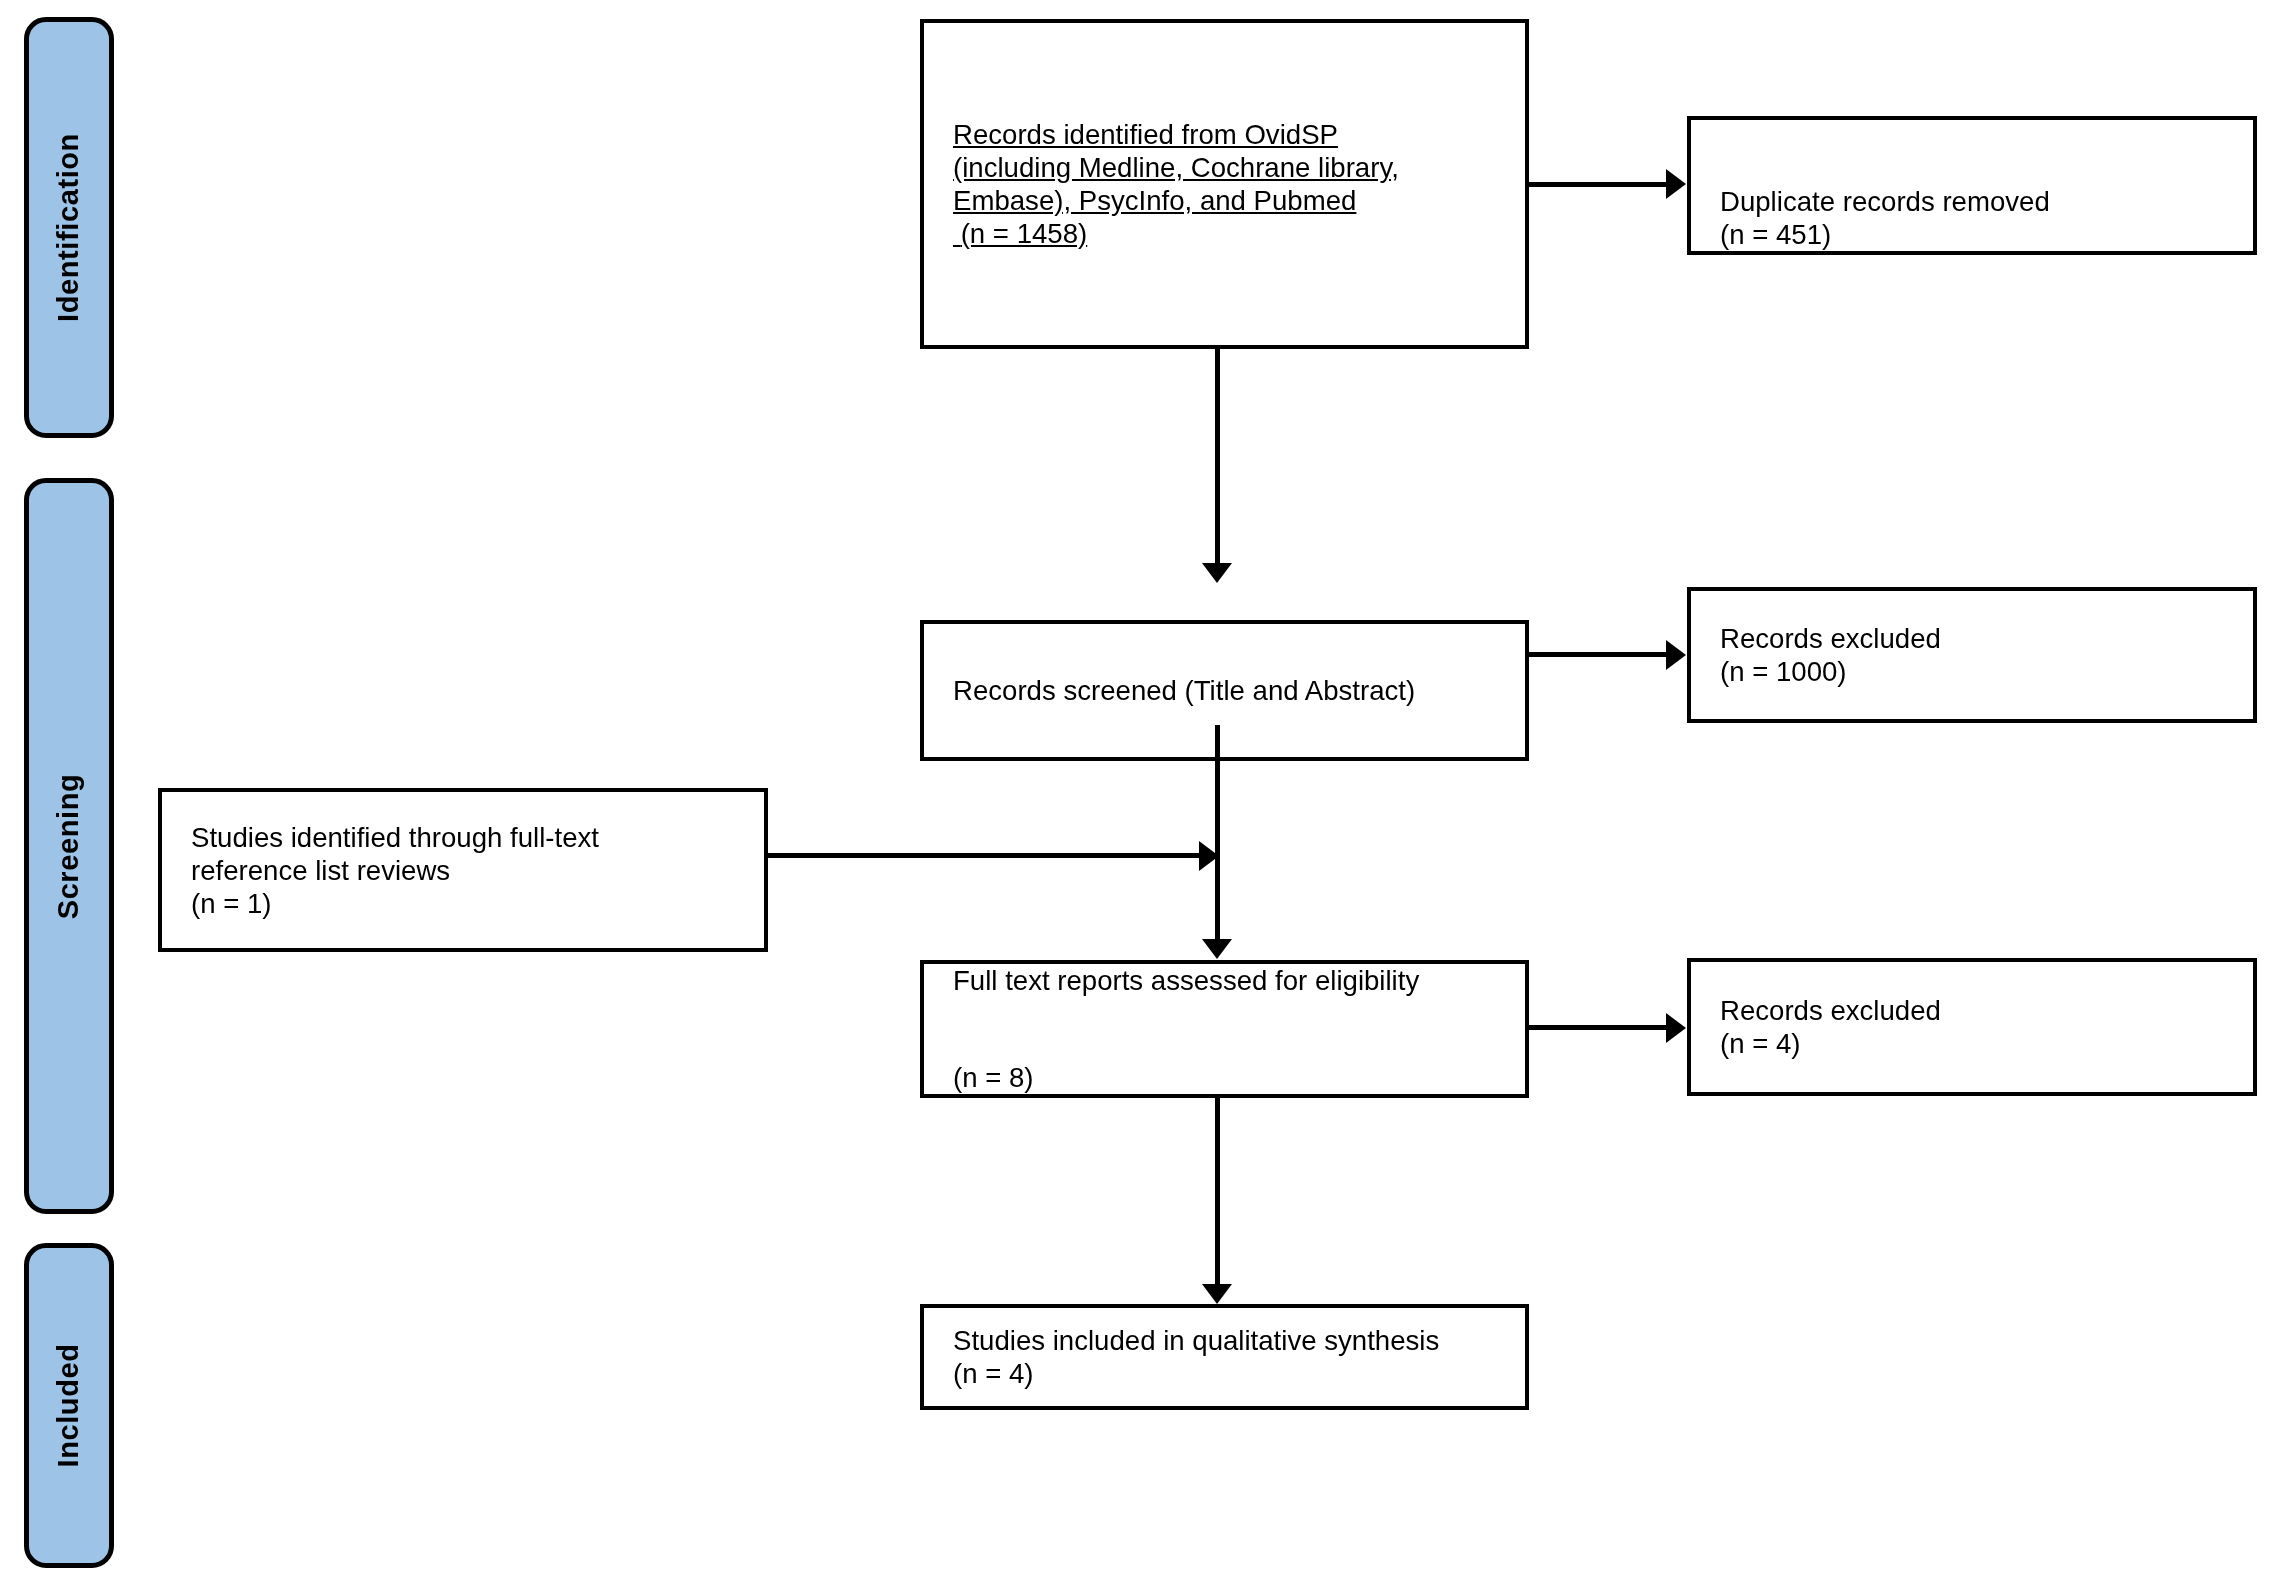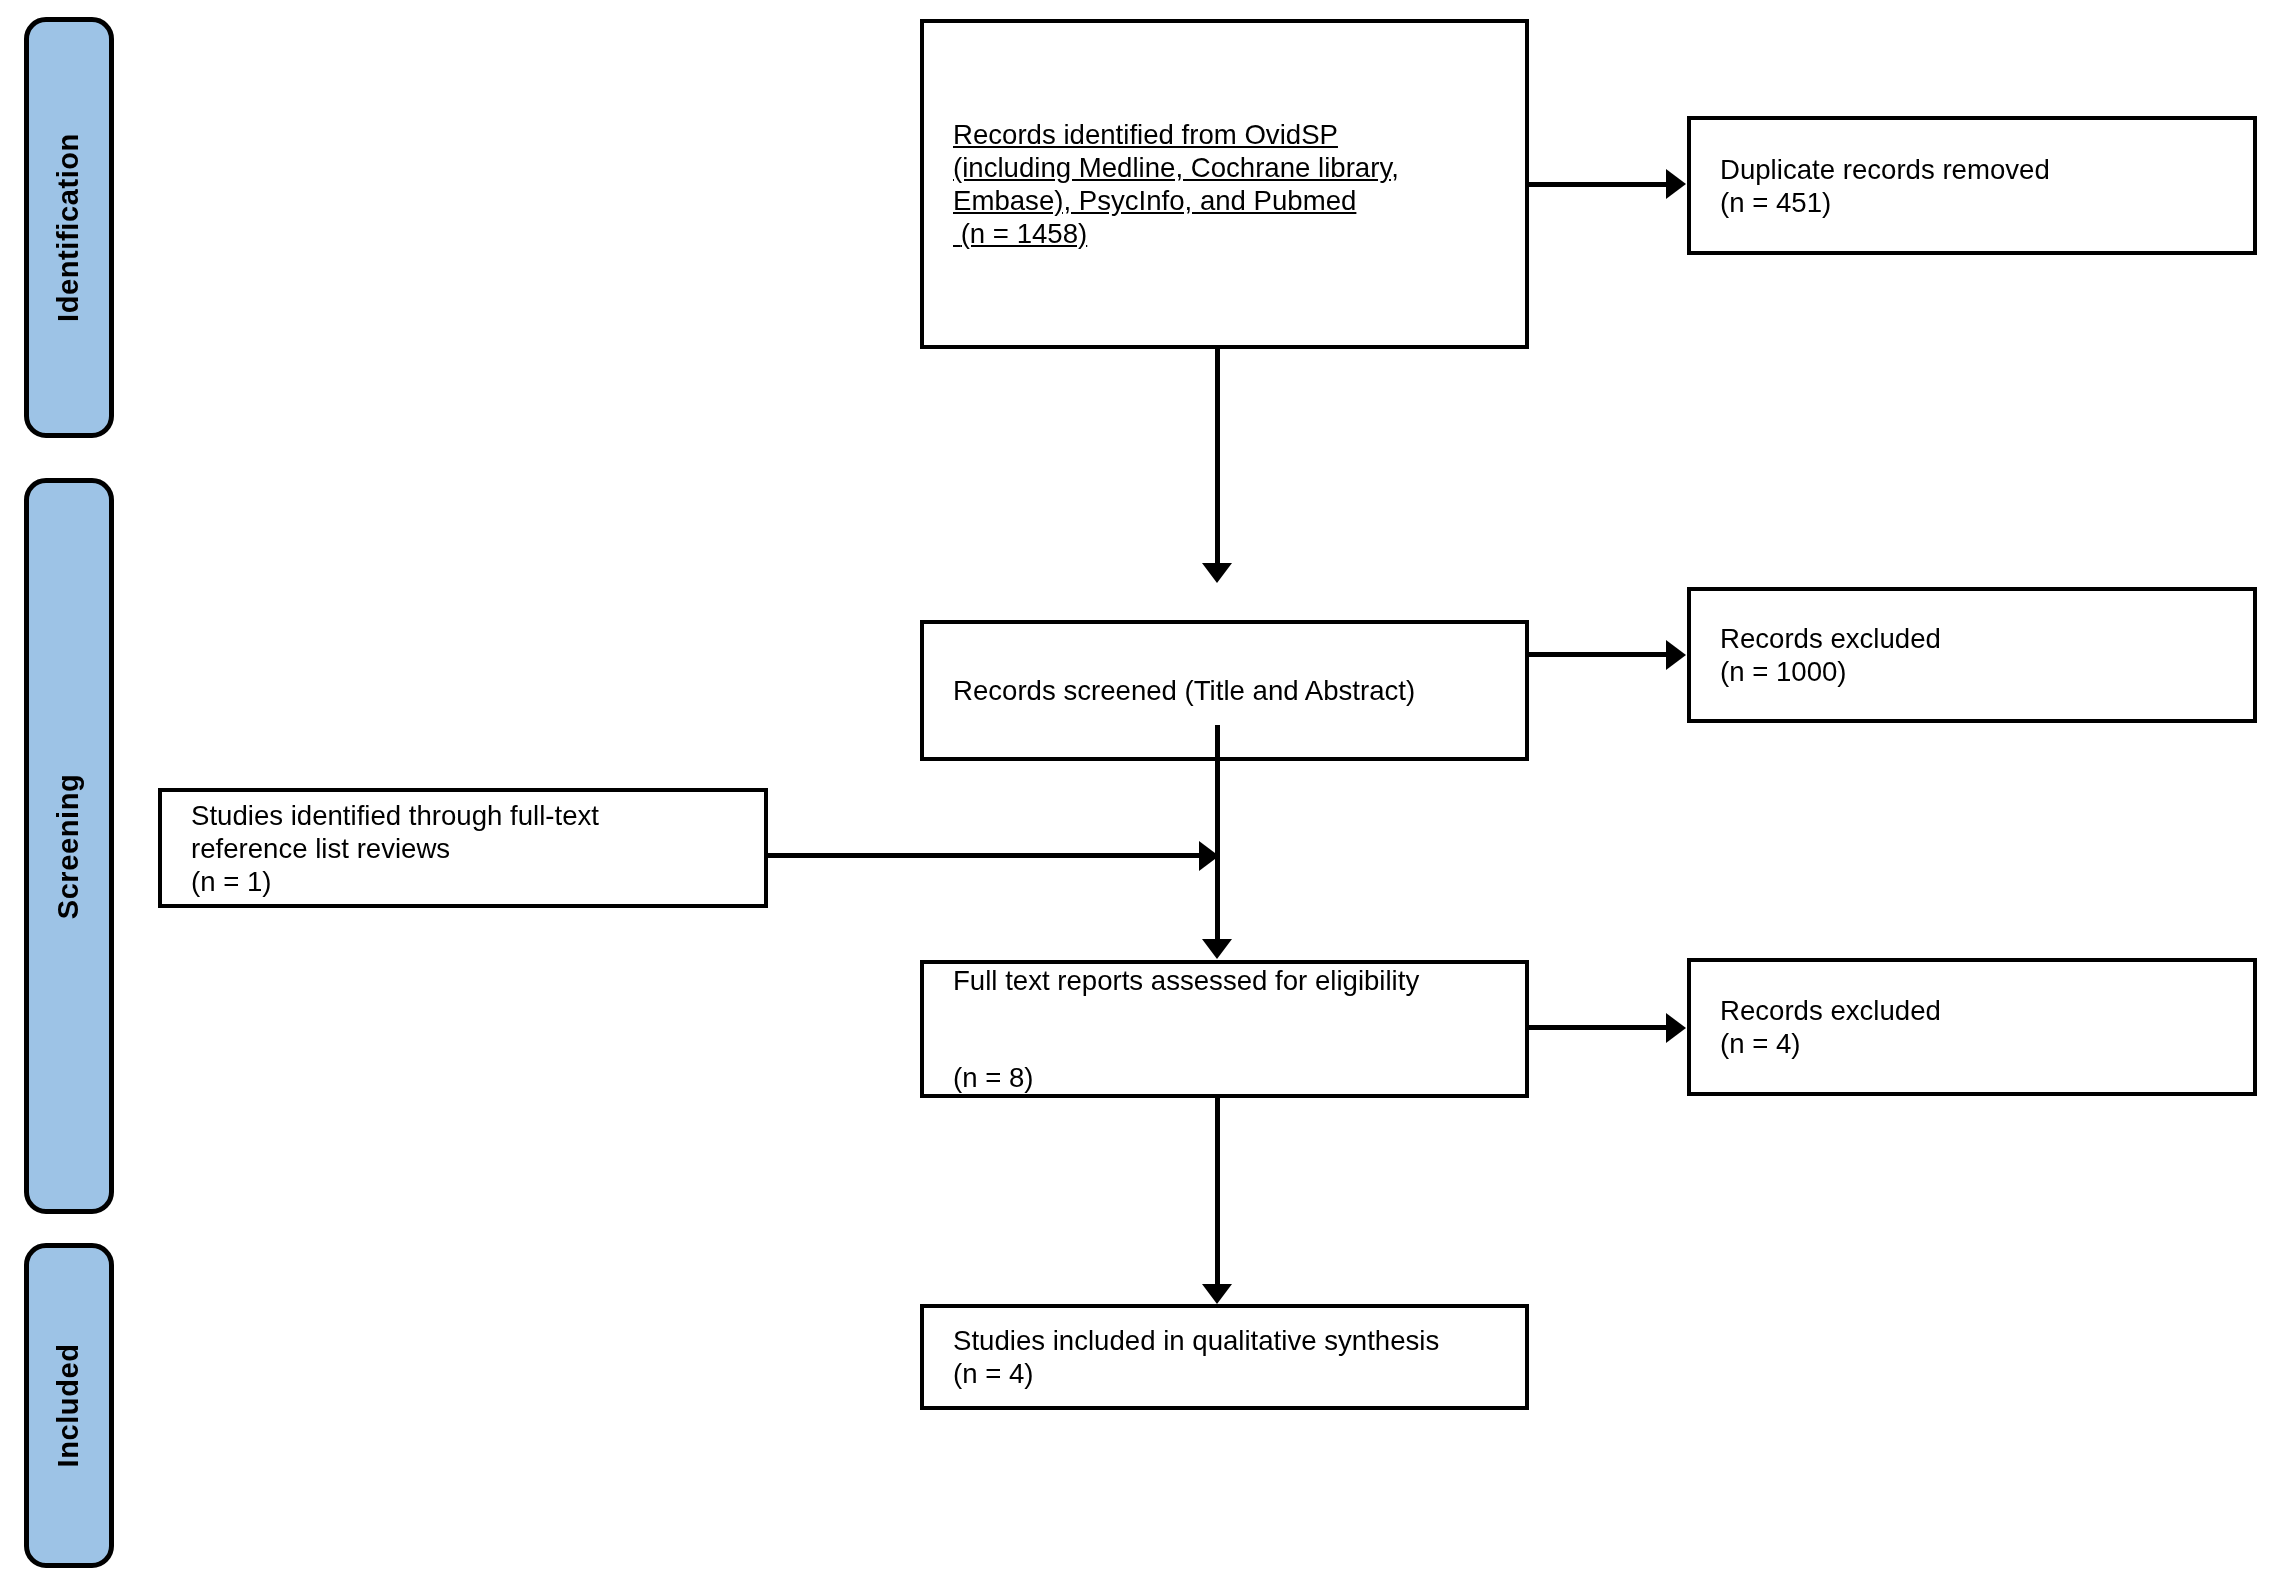--- a/index.html
+++ b/index.html
@@ -89,35 +89,35 @@
     <span class="stage-label">Included</span>
   </div>
 
   <div class="box" style="left:920px; top:19px; width:609px; height:330px;text-decoration:underline;">
     <div class="line">Records identified from OvidSP</div>
     <div class="line">(including Medline, Cochrane library,</div>
     <div class="line">Embase), PsycInfo, and Pubmed</div>
     <div class="line"> (n = 1458)</div>
   </div>
 
-  <div class="box" style="left:1687px; top:116px; width:570px; height:139px;">
+  <div class="box" style="left:1687px; top:116px; width:570px; height:139px;justify-content:flex-end;">
     <div class="line">Duplicate records removed</div>
     <div class="line">(n = 451)</div>
   </div>
 
   <div class="box" style="left:920px; top:584px; width:609px; height:141px;margin-top:36px;">
     <div class="line">Records screened (Title and Abstract)</div>
   </div>
 
   <div class="box" style="left:1687px; top:587px; width:570px; height:136px;">
     <div class="line">Records excluded</div>
     <div class="line">(n = 1000)</div>
   </div>
 
-  <div class="box" style="left:158px; top:788px; width:610px; height:120px;">
+  <div class="box" style="left:158px; top:788px; width:610px; height:164px;">
     <div class="line">Studies identified through full-text</div>
     <div class="line">reference list reviews</div>
     <div class="line">(n = 1)</div>
   </div>
 
   <div class="box" style="left:920px; top:960px; width:609px; height:138px;justify-content:space-between;">
     <div class="line">Full text reports assessed for eligibility</div>
     <div class="line">(n = 8)</div>
   </div>
 

